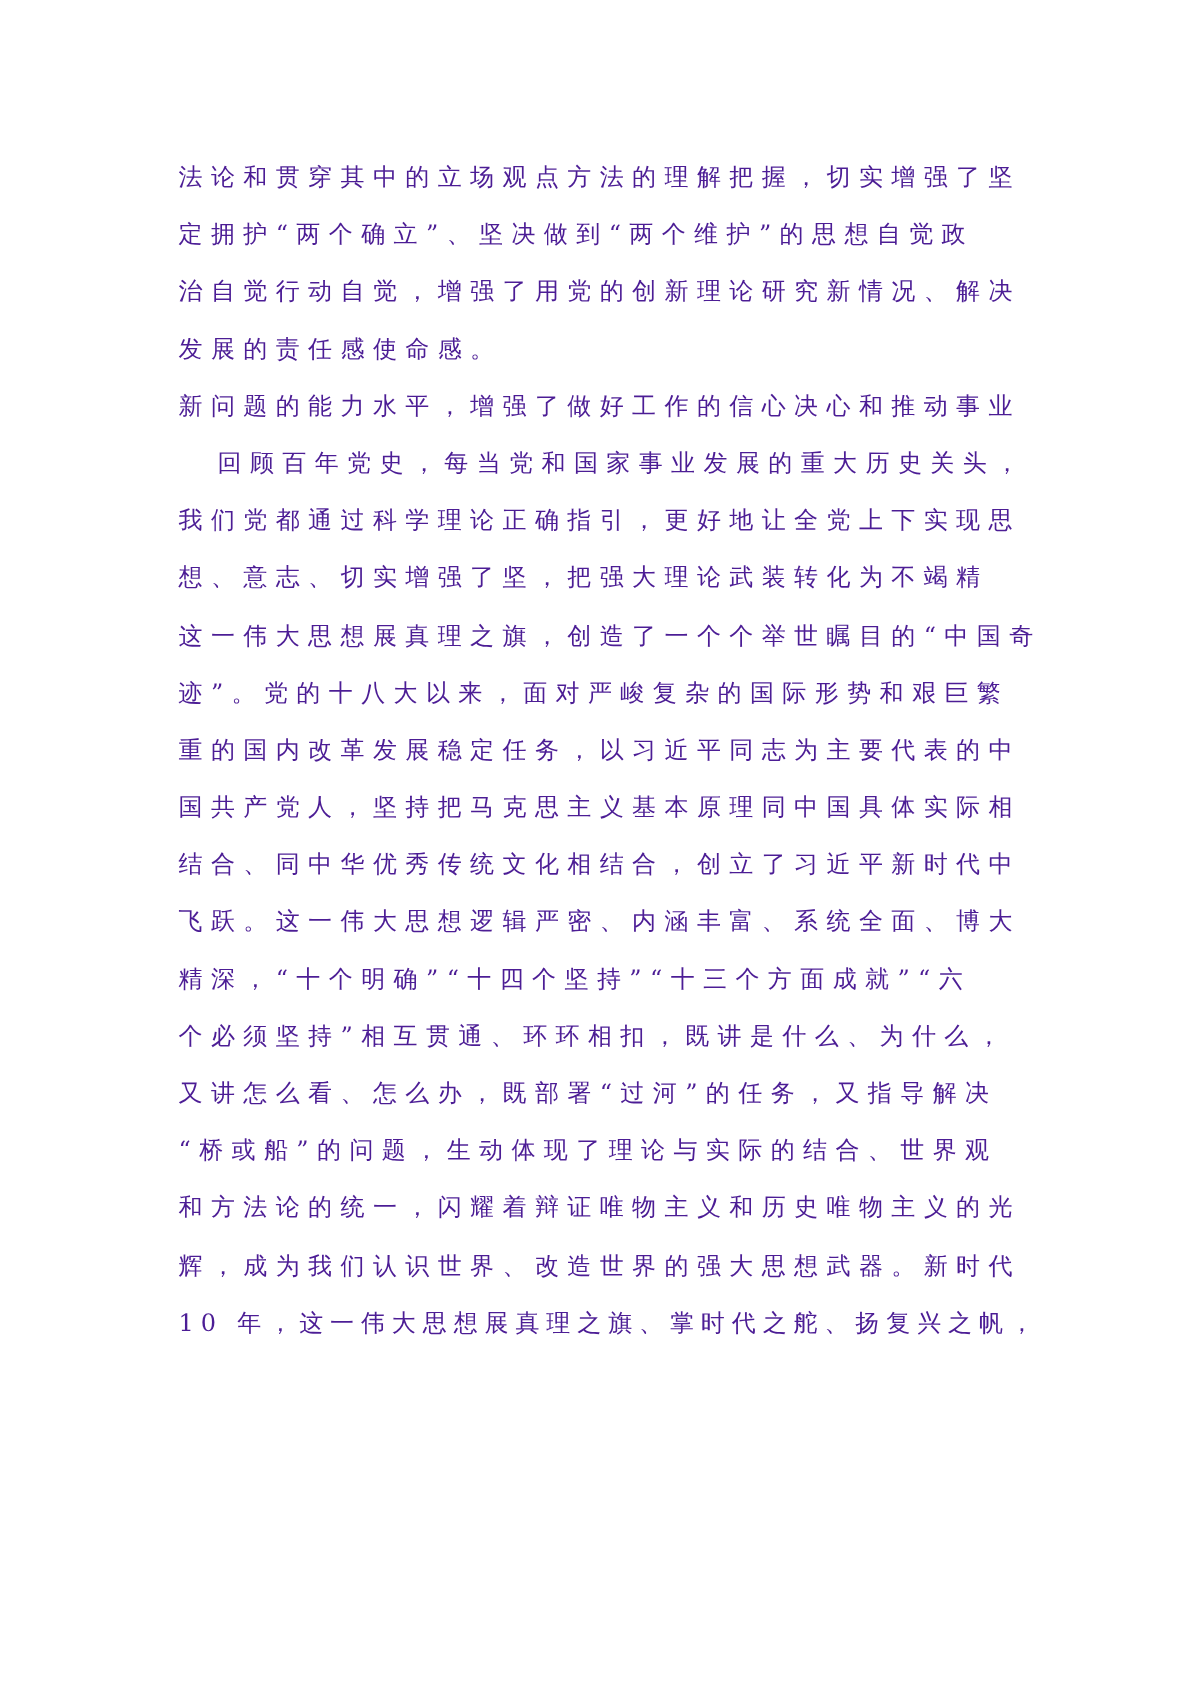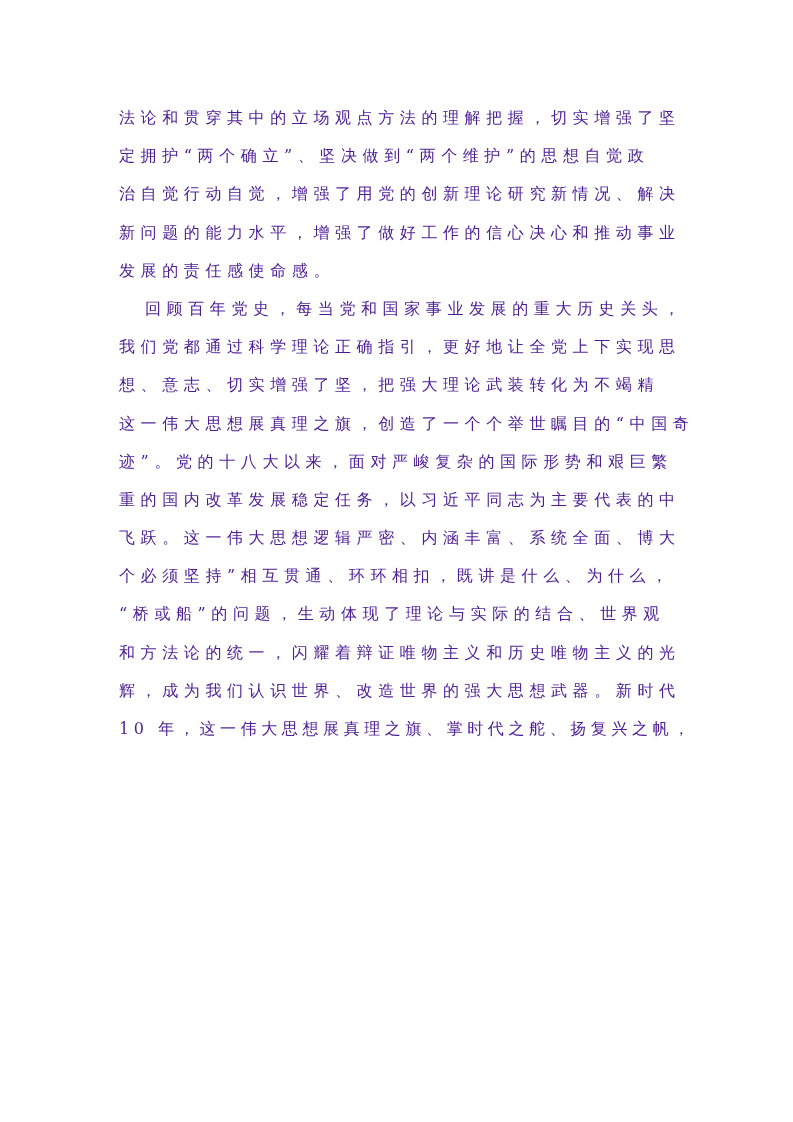--- a/index.html
+++ b/index.html
@@ -36,30 +36,34 @@
     }
   </style>
 </head>
 <body>
 
 <div class="page">
   <div>
     <div class="line">法论和贯穿其中的立场观点方法的理解把握，切实增强了坚</div>
     <div class="line">定拥护“两个确立”、坚决做到“两个维护”的思想自觉政</div>
     <div class="line">治自觉行动自觉，增强了用党的创新理论研究新情况、解决</div>
+    <div class="line">发展的责任感使命感。</div>
     <div class="line">新问题的能力水平，增强了做好工作的信心决心和推动事业</div>
-    <div class="line">发展的责任感使命感。</div>
   </div>
   <div>
     <div class="line indent">回顾百年党史，每当党和国家事业发展的重大历史关头，</div>
     <div class="line">我们党都通过科学理论正确指引，更好地让全党上下实现思</div>
     <div class="line">想、意志、切实增强了坚，把强大理论武装转化为不竭精</div>
     <div class="line">这一伟大思想展真理之旗，创造了一个个举世瞩目的“中国奇</div>
     <div class="line">迹”。党的十八大以来，面对严峻复杂的国际形势和艰巨繁</div>
     <div class="line">重的国内改革发展稳定任务，以习近平同志为主要代表的中</div>
+    <div class="line">国共产党人，坚持把马克思主义基本原理同中国具体实际相</div>
+    <div class="line">结合、同中华优秀传统文化相结合，创立了习近平新时代中</div>
     <div class="line">飞跃。这一伟大思想逻辑严密、内涵丰富、系统全面、博大</div>
+    <div class="line">精深，“十个明确”“十四个坚持”“十三个方面成就”“六</div>
     <div class="line">个必须坚持”相互贯通、环环相扣，既讲是什么、为什么，</div>
+    <div class="line">又讲怎么看、怎么办，既部署“过河”的任务，又指导解决</div>
     <div class="line">“桥或船”的问题，生动体现了理论与实际的结合、世界观</div>
     <div class="line">和方法论的统一，闪耀着辩证唯物主义和历史唯物主义的光</div>
     <div class="line">辉，成为我们认识世界、改造世界的强大思想武器。新时代</div>
     <div class="line tight">10 年，这一伟大思想展真理之旗、掌时代之舵、扬复兴之帆，</div>
   </div>
 </div>
 
 </body></html>

